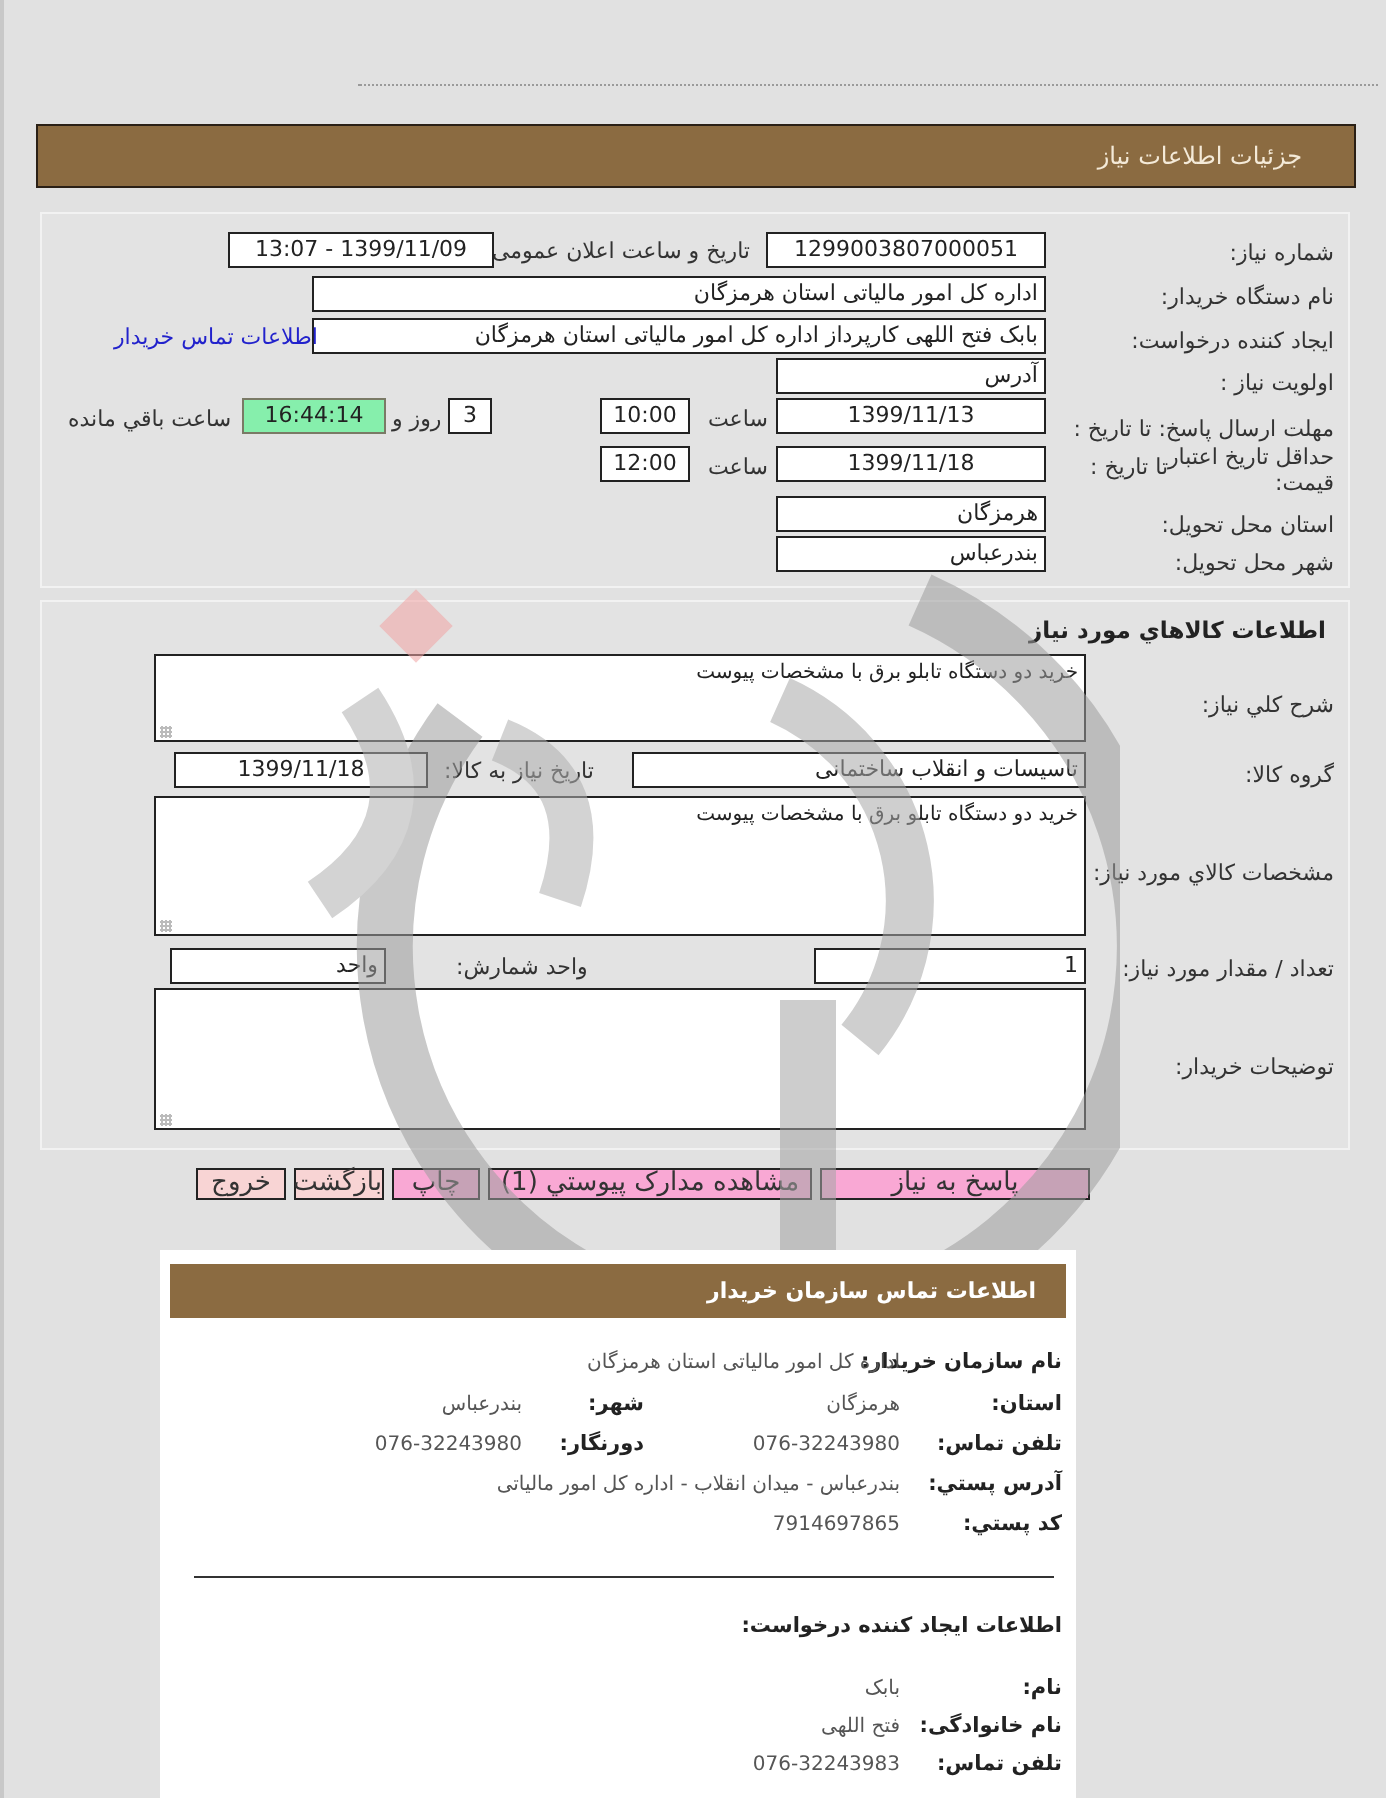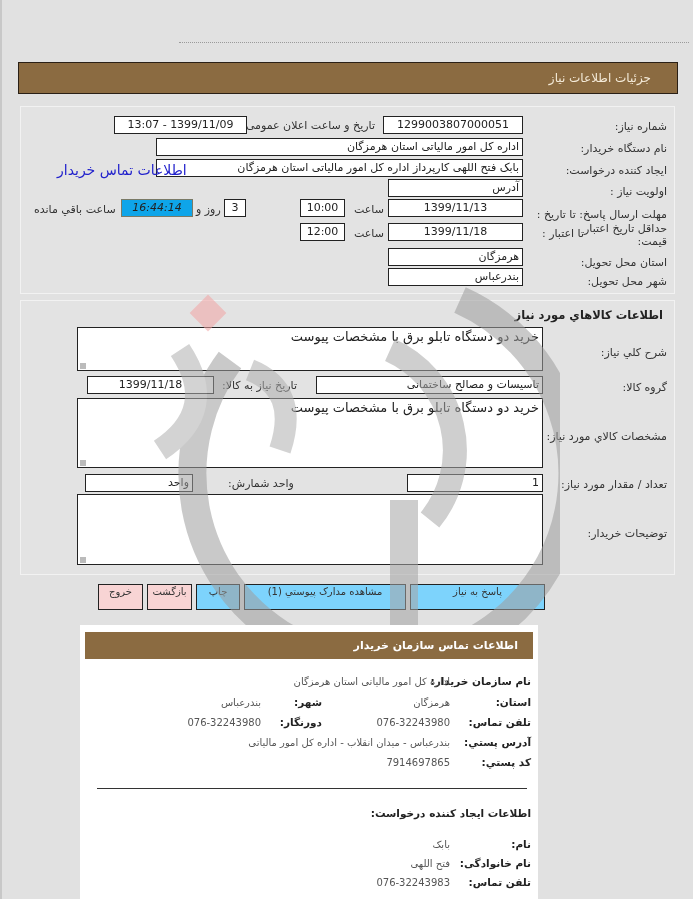--- a/index.html
+++ b/index.html
@@ -21,35 +21,35 @@
     position:absolute; left:20px; width:655px; box-sizing:border-box;
     border:1px solid #f2f2f2; background:#e3e3e3;
   }
   .lbl { position:absolute; right:0; text-align:right; color:#333; white-space:nowrap; font-size:11px; }
   .fld {
     position:absolute; background:#fff; border:1px solid #222; box-sizing:border-box;
     height:18px; line-height:16px; font-size:11px; color:#222; padding:0 3px;
     white-space:nowrap; overflow:hidden;
   }
   .fld.c { text-align:center; }
-  .fld.yellow { background:#0ea5e9; border-color:#7a7a66;font-style:italic; }
-  .link { position:absolute; color:#2222cc; white-space:nowrap; font-size:14px; cursor:pointer; }
+  .fld.yellow { background:#86efac; border-color:#7a7a66; }
+  .link { position:absolute; color:#2222cc; white-space:nowrap; font-size:11px; cursor:pointer; }
   .txt { position:absolute; white-space:nowrap; color:#333; font-size:11px; }
   .area {
     position:absolute; background:#fff; border:1px solid #222; box-sizing:border-box;
-    font-size:13px; color:#222; padding:1px 3px; line-height:15px; white-space:normal;
+    font-size:10px; color:#222; padding:1px 3px; line-height:15px; white-space:normal;
   }
   .area .grip { position:absolute; left:2px; bottom:1px; width:6px; height:6px;
     background:radial-gradient(circle,#bbb 0.8px,transparent 1px) 0 0/2px 2px; }
   .section-title { position:absolute; font-weight:bold; font-size:11.5px; color:#222; white-space:nowrap; }
   .btn {
-    position:absolute; top:584px; height:26px; box-sizing:border-box; border:1px solid #222;
-    font-size:10px; line-height:14px; text-align:center; color:#333; cursor:pointer;
+    position:absolute; top:584px; height:16px; box-sizing:border-box; border:1px solid #222;
+    font-size:13px; line-height:14px; text-align:center; color:#333; cursor:pointer;
   }
-  .btn.green { background:#7dd3fc; }
+  .btn.green { background:#f9a8d4; }
   .btn.pink { background:#f8d4d4; }
   .card {
     position:absolute; left:80px; top:625px; width:458px; height:274px; background:#fff;
   }
   .card-head {
     position:absolute; left:5px; top:7px; width:448px; height:27px; background:#8b6b41;
     color:#fff; font-weight:bold; font-size:11px; line-height:27px; padding-right:15px; box-sizing:border-box;text-align:right;
   }
   .c-lbl { position:absolute; font-weight:bold; font-size:10.5px; color:#222; white-space:nowrap; }
   .c-val { position:absolute; font-size:10px; color:#555; white-space:nowrap; }
@@ -87,21 +87,21 @@
 <div class="fld c" style="left:388px;top:199px;width:135px;">1399/11/13</div>
 <span class="txt" style="left:354px;top:203px;">ساعت</span>
 <div class="fld c" style="left:300px;top:199px;width:45px;">10:00</div>
 <div class="fld c" style="left:224px;top:199px;width:22px;">3</div>
 <span class="txt" style="left:196px;top:203px;">روز و</span>
 <div class="fld c yellow" style="left:121px;top:199px;width:72px;">16:44:14</div>
 <span class="txt" style="left:34px;top:203px;">ساعت باقي مانده</span>
 
 <span class="lbl" style="right:26px;top:222px;">حداقل تاریخ اعتبار</span>
 <span class="lbl" style="right:26px;top:235px;">قیمت:</span>
-<span class="txt" style="right:109px;top:227px;">تا اعتبار :</span>
+<span class="txt" style="right:109px;top:227px;">تا تاریخ :</span>
 <div class="fld c" style="left:388px;top:223px;width:135px;">1399/11/18</div>
 <span class="txt" style="left:354px;top:227px;">ساعت</span>
 <div class="fld c" style="left:300px;top:223px;width:45px;">12:00</div>
 
 <span class="lbl" style="right:26px;top:256px;">استان محل تحویل:</span>
 <div class="fld" style="left:388px;top:248px;width:135px;">هرمزگان</div>
 
 <span class="lbl" style="right:26px;top:275px;">شهر محل تحویل:</span>
 <div class="fld" style="left:388px;top:268px;width:135px;">بندرعباس</div>
 
@@ -109,21 +109,21 @@
 
 <span class="section-title" style="right:30px;top:308px;">اطلاعات کالاهاي مورد نياز</span>
 
 <span class="lbl" style="right:26px;top:346px;">شرح کلي نياز:</span>
 <div class="area" style="left:77px;top:327px;width:466px;height:44px;">
   <span>خرید دو دستگاه تابلو برق با مشخصات پیوست</span>
   <div class="grip"></div>
 </div>
 
 <span class="lbl" style="right:26px;top:381px;">گروه کالا:</span>
-<div class="fld" style="left:316px;top:376px;width:227px;">تاسیسات و مصالح ساختمانی</div>
+<div class="fld" style="left:316px;top:376px;width:227px;">تاسیسات و انقلاب ساختمانی</div>
 <span class="txt" style="left:222px;top:379px;">تاریخ نیاز به کالا:</span>
 <div class="fld c" style="left:87px;top:376px;width:127px;">1399/11/18</div>
 
 <span class="lbl" style="right:26px;top:430px;">مشخصات کالاي مورد نياز:</span>
 <div class="area" style="left:77px;top:398px;width:466px;height:70px;">
   <span>خرید دو دستگاه تابلو برق با مشخصات پیوست</span>
   <div class="grip"></div>
 </div>
 
 <span class="lbl" style="right:26px;top:478px;">تعداد / مقدار مورد نیاز:</span>

